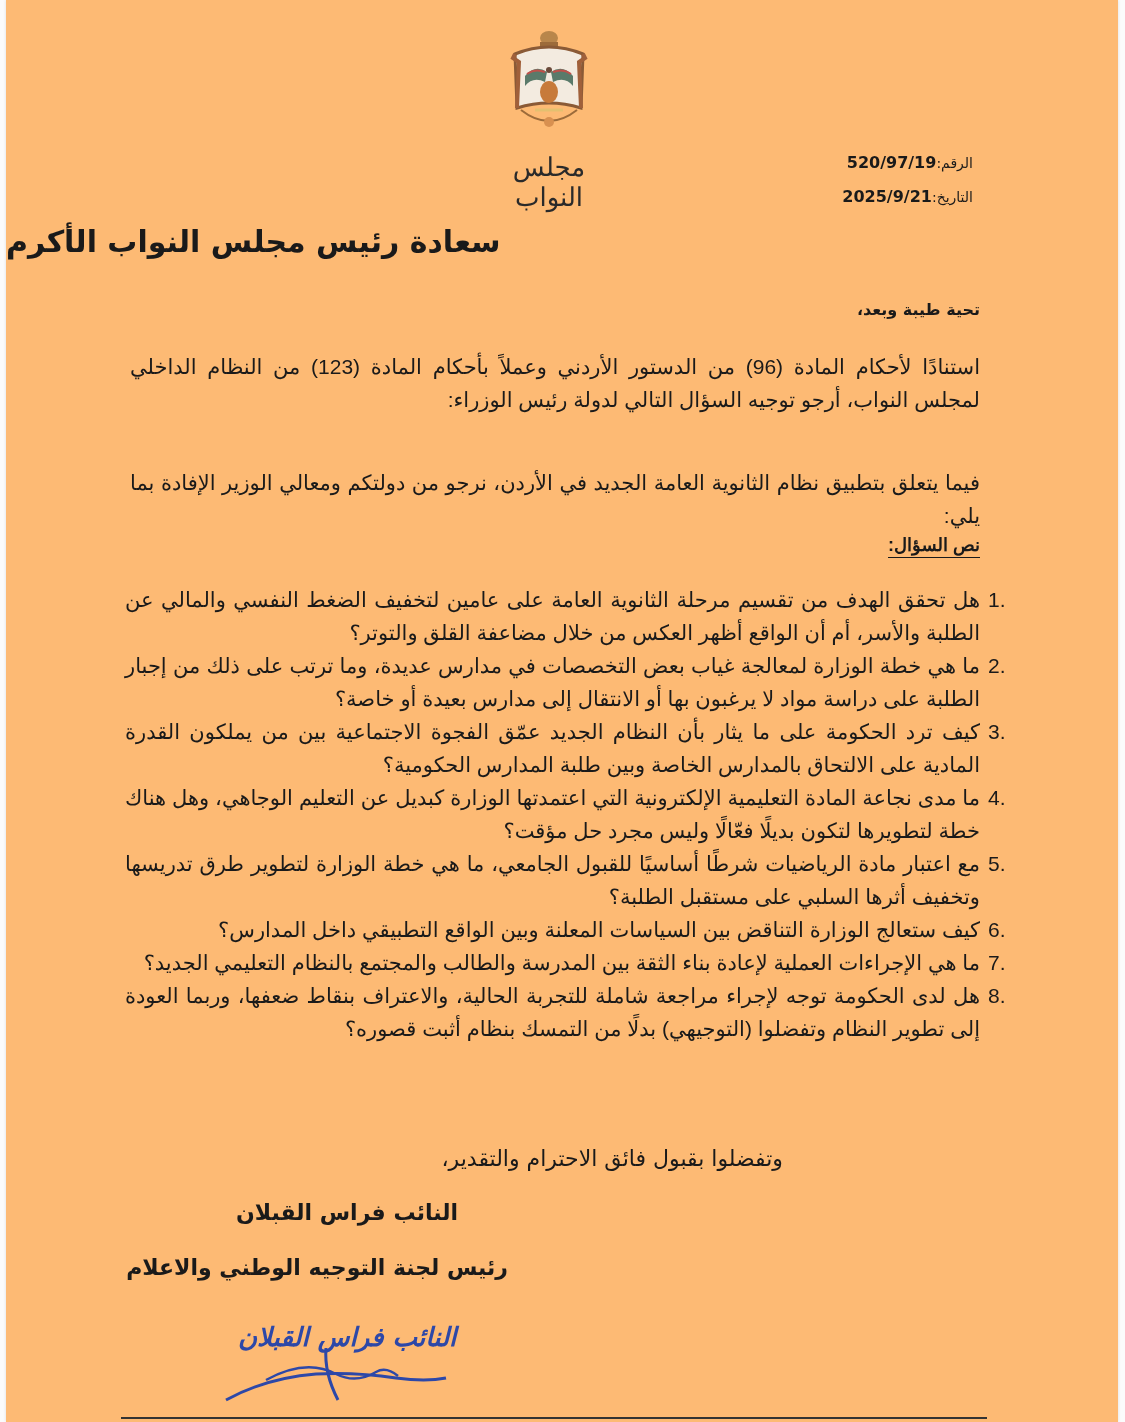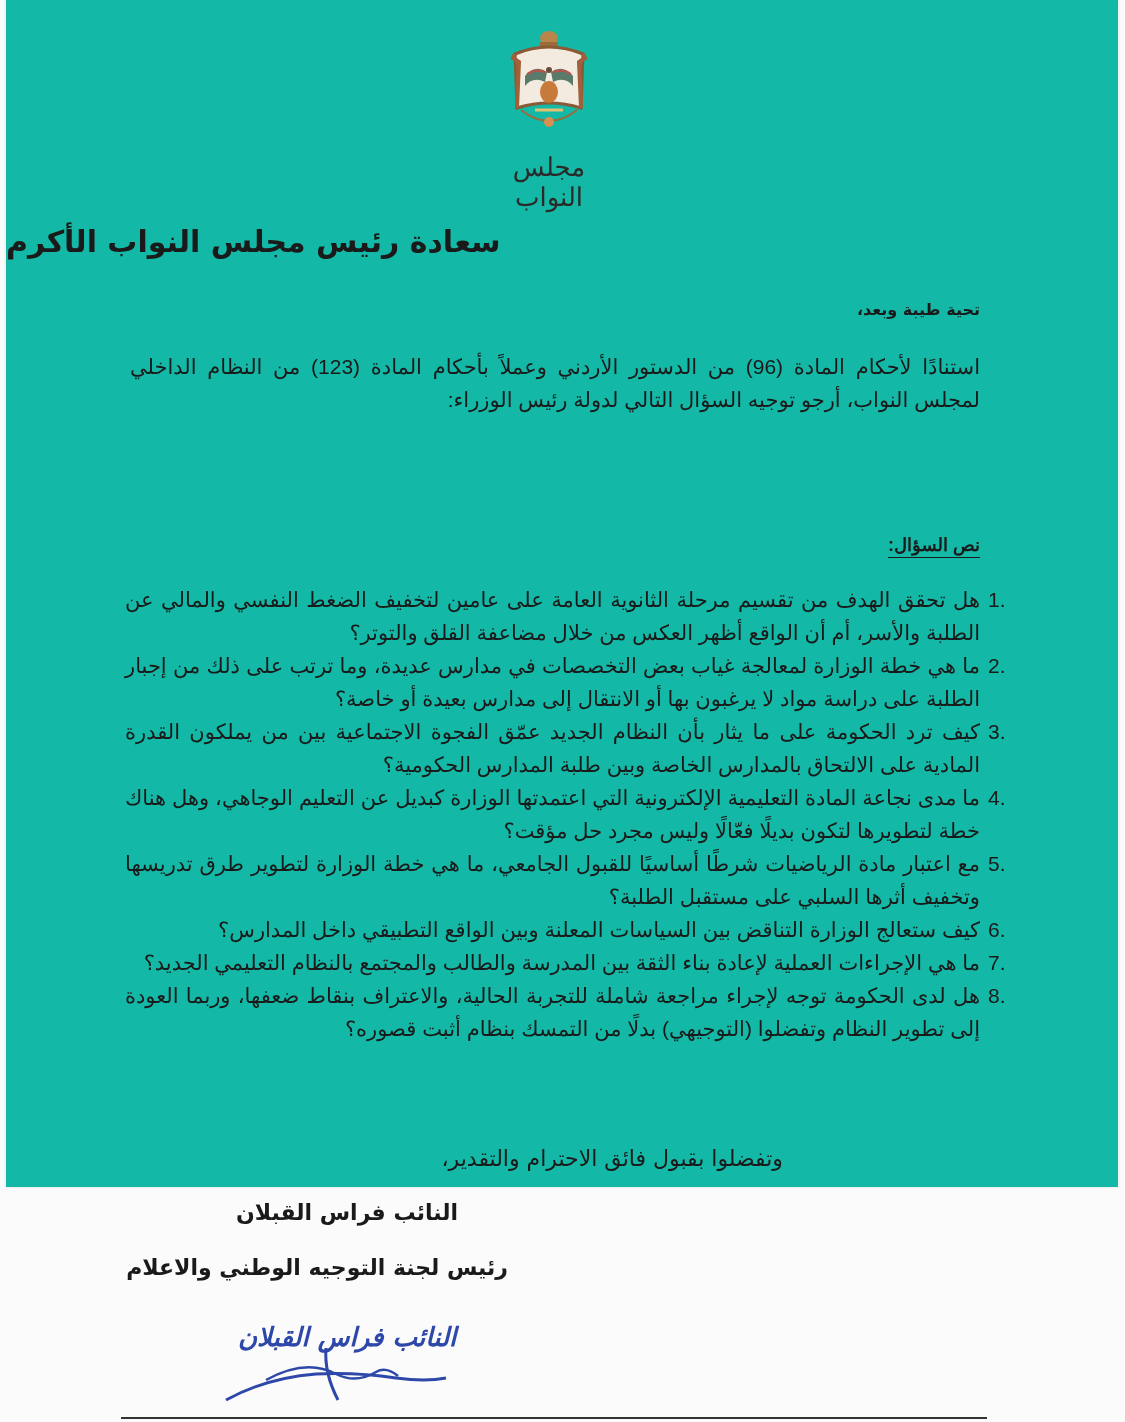--- a/index.html
+++ b/index.html
@@ -4,22 +4,22 @@
   <style>
     html, body { margin: 0; padding: 0; }
     body {
       width: 1125px; height: 1422px; overflow: hidden;
       background: #fbfbfb;
       font-family: "DejaVu Sans", sans-serif;
       color: #1a1a1a;
       position: relative;
     }
     .page {
-      position: absolute; left: 6px; top: 0; width: 1112px; height: 1187px;
-      background: #14b8a6;
+      position: absolute; left: 6px; top: 0; width: 1112px; height: 1422px;
+      background: #fdba74;
       box-shadow: 0 0 3px rgba(0,0,0,0.12);
     }
     .emblem { position: absolute; left: 503px; top: 28px; width: 80px; height: 110px; }
     .council-name {
       position: absolute; left: 488px; top: 152px; width: 110px; text-align: center;
       font-family: "DejaVu Serif", serif; font-size: 26px; color: #2a2a2a;
       direction: rtl;
     }
     .meta {
       position: absolute; right: 145px; top: 146px; direction: rtl; text-align: right;
@@ -111,26 +111,35 @@
     <ellipse cx="40" cy="64" rx="9" ry="11" fill="#c77a3a"></ellipse>
 
     <path d="M12 82 Q40 104 68 82" fill="none" stroke="#9c6b3a" stroke-width="2"></path>
 
     <circle cx="40" cy="94" r="5" fill="#d89050"></circle>
     <path d="M26 82 L54 82" stroke="#e4c070" stroke-width="3"></path>
   </svg>
 
   <div class="council-name">مجلس النواب</div>
 
+  <div class="meta">
+    <div>
+      <span class="lbl">الرقم:</span><span class="val">520/97/19</span>
+    </div>
+    <div>
+      <span class="lbl">التاريخ:</span><span class="val">2025/9/21</span>
+    </div>
+  </div>
 
   <div class="addressee">سعادة رئيس مجلس النواب الأكرم</div>
 
   <div class="greeting">تحية طيبة وبعد،</div>
 
   <div class="para p1">استنادًا لأحكام المادة (96) من الدستور الأردني وعملاً بأحكام المادة (123) من النظام الداخلي لمجلس النواب، أرجو توجيه السؤال التالي لدولة رئيس الوزراء:</div>
+  <div class="para p2">فيما يتعلق بتطبيق نظام الثانوية العامة الجديد في الأردن، نرجو من دولتكم ومعالي الوزير الإفادة بما يلي:</div>
 
   <div class="q-heading">نص السؤال:</div>
 
   <ol class="questions">
     <li>
       <span class="num">1.</span>
       <span class="qtext">هل تحقق الهدف من تقسيم مرحلة الثانوية العامة على عامين لتخفيف الضغط النفسي والمالي عن الطلبة والأسر، أم أن الواقع أظهر العكس من خلال مضاعفة القلق والتوتر؟</span>
     </li>
     <li>
       <span class="num">2.</span>

